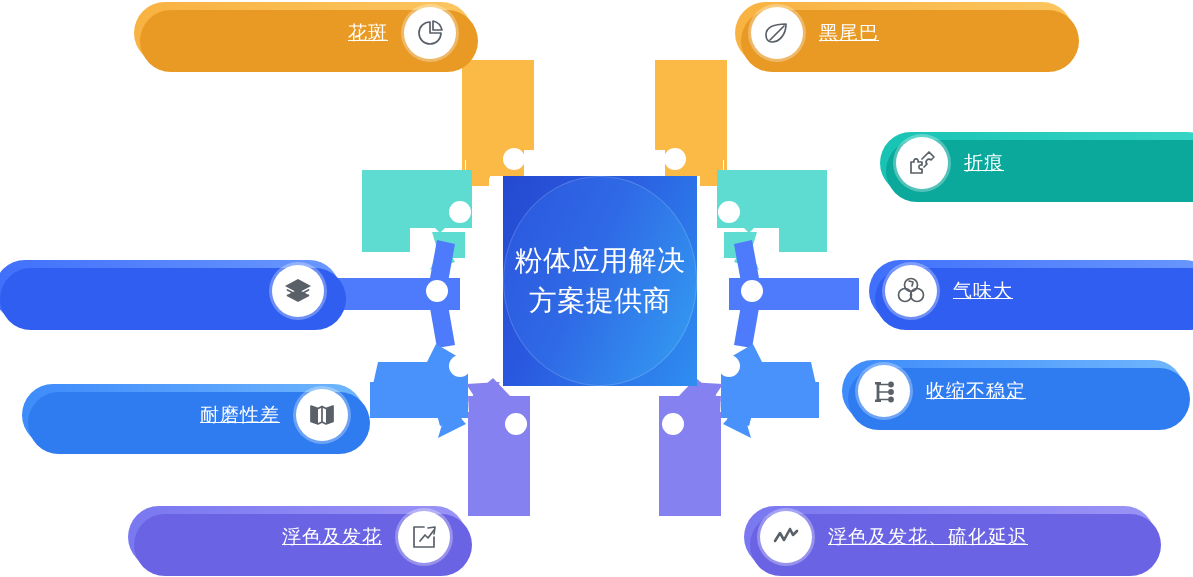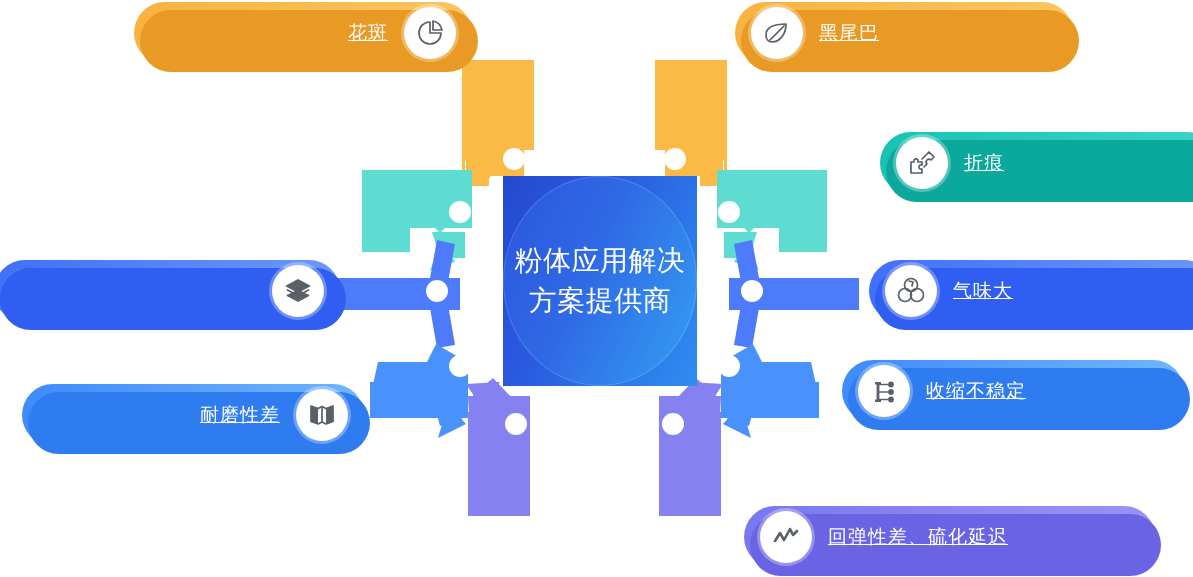--- a/index.html
+++ b/index.html
@@ -254,24 +254,35 @@
         <path class="ic-f" d="M6,6 L12,6 L12,8.6 L10.4,8.6 L10.4,23.4 L12,23.4 L12,26 L6,26 L6,23.4 L7.6,23.4 L7.6,8.6 L6,8.6 Z"></path>
         <path class="ic" d="M10.5,8.5 L19,8.5 M10.5,16 L19,16 M10.5,23.5 L19,23.5"></path>
         <circle class="ic-f" cx="22" cy="8.5" r="2.9"></circle>
         <circle class="ic-f" cx="22" cy="16" r="2.9"></circle>
         <circle class="ic-f" cx="22" cy="23.5" r="2.9"></circle>
       </svg>
     </span>
     <span class="pill-label">收缩不稳定</span>
   </div>
 
+  <div class="pill left-side theme-purple" style="left:128px;top:506px;width:322px;">
+    <span class="shadow-plate"></span>
+    <span class="pill-label">浮色及发花</span>
+    <span class="pill-icon">
+      <svg width="30" height="30" viewBox="0 0 30 30">
+        <path class="ic" d="M25,15 L25,25 L5,25 L5,5 L15,5"></path>
+        <path class="ic" d="M11,19 L16,13 L19,16 L25,8"></path>
+        <path class="ic" d="M19,6 L26,5 L25,12"></path>
+      </svg>
+    </span>
+  </div>
 
   <div class="pill right-side theme-purple" style="left:744px;top:506px;width:395px;">
     <span class="shadow-plate"></span>
     <span class="pill-icon">
       <svg width="30" height="30" viewBox="0 0 30 30">
         <path class="ic" style="stroke-width:2.6" d="M4,19 L9,11 L13,18 L19,7 L22,13 L26,9"></path>
       </svg>
     </span>
-    <span class="pill-label">回弹性差、硫化延迟</span>
+    <span class="pill-label">浮色及发花、硫化延迟</span>
   </div>
 
 </div>
 
 </body></html>

